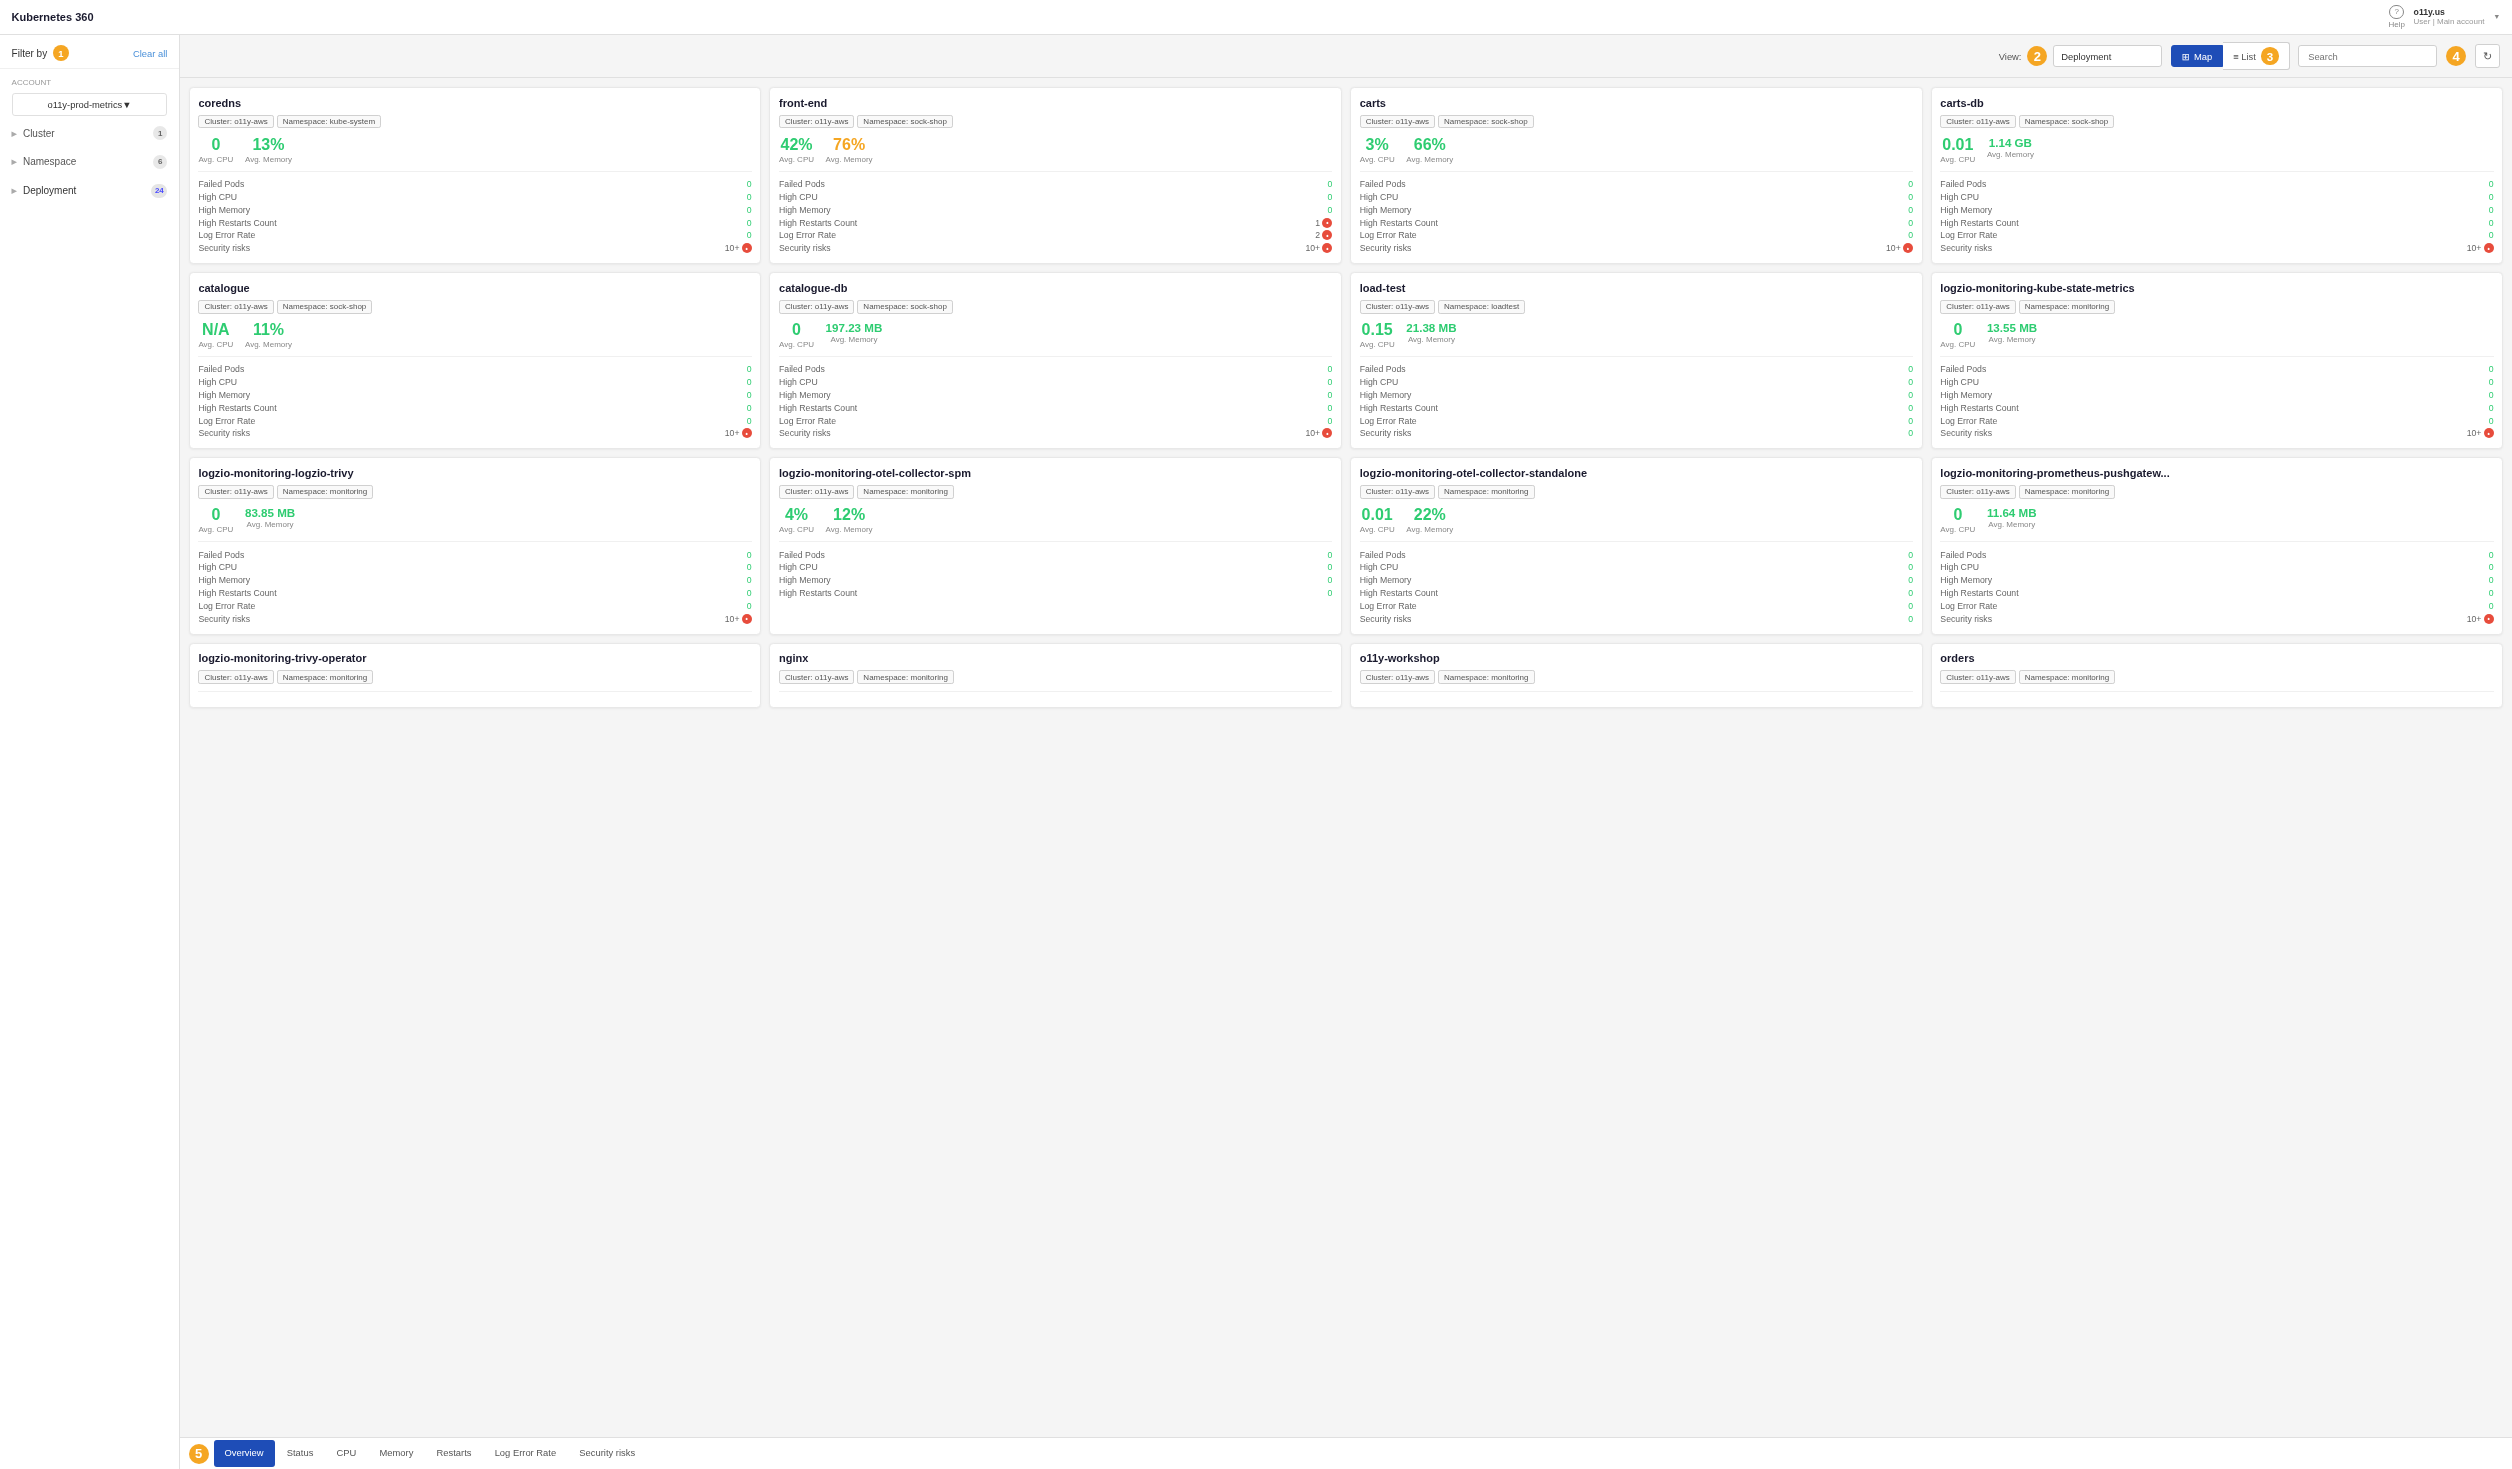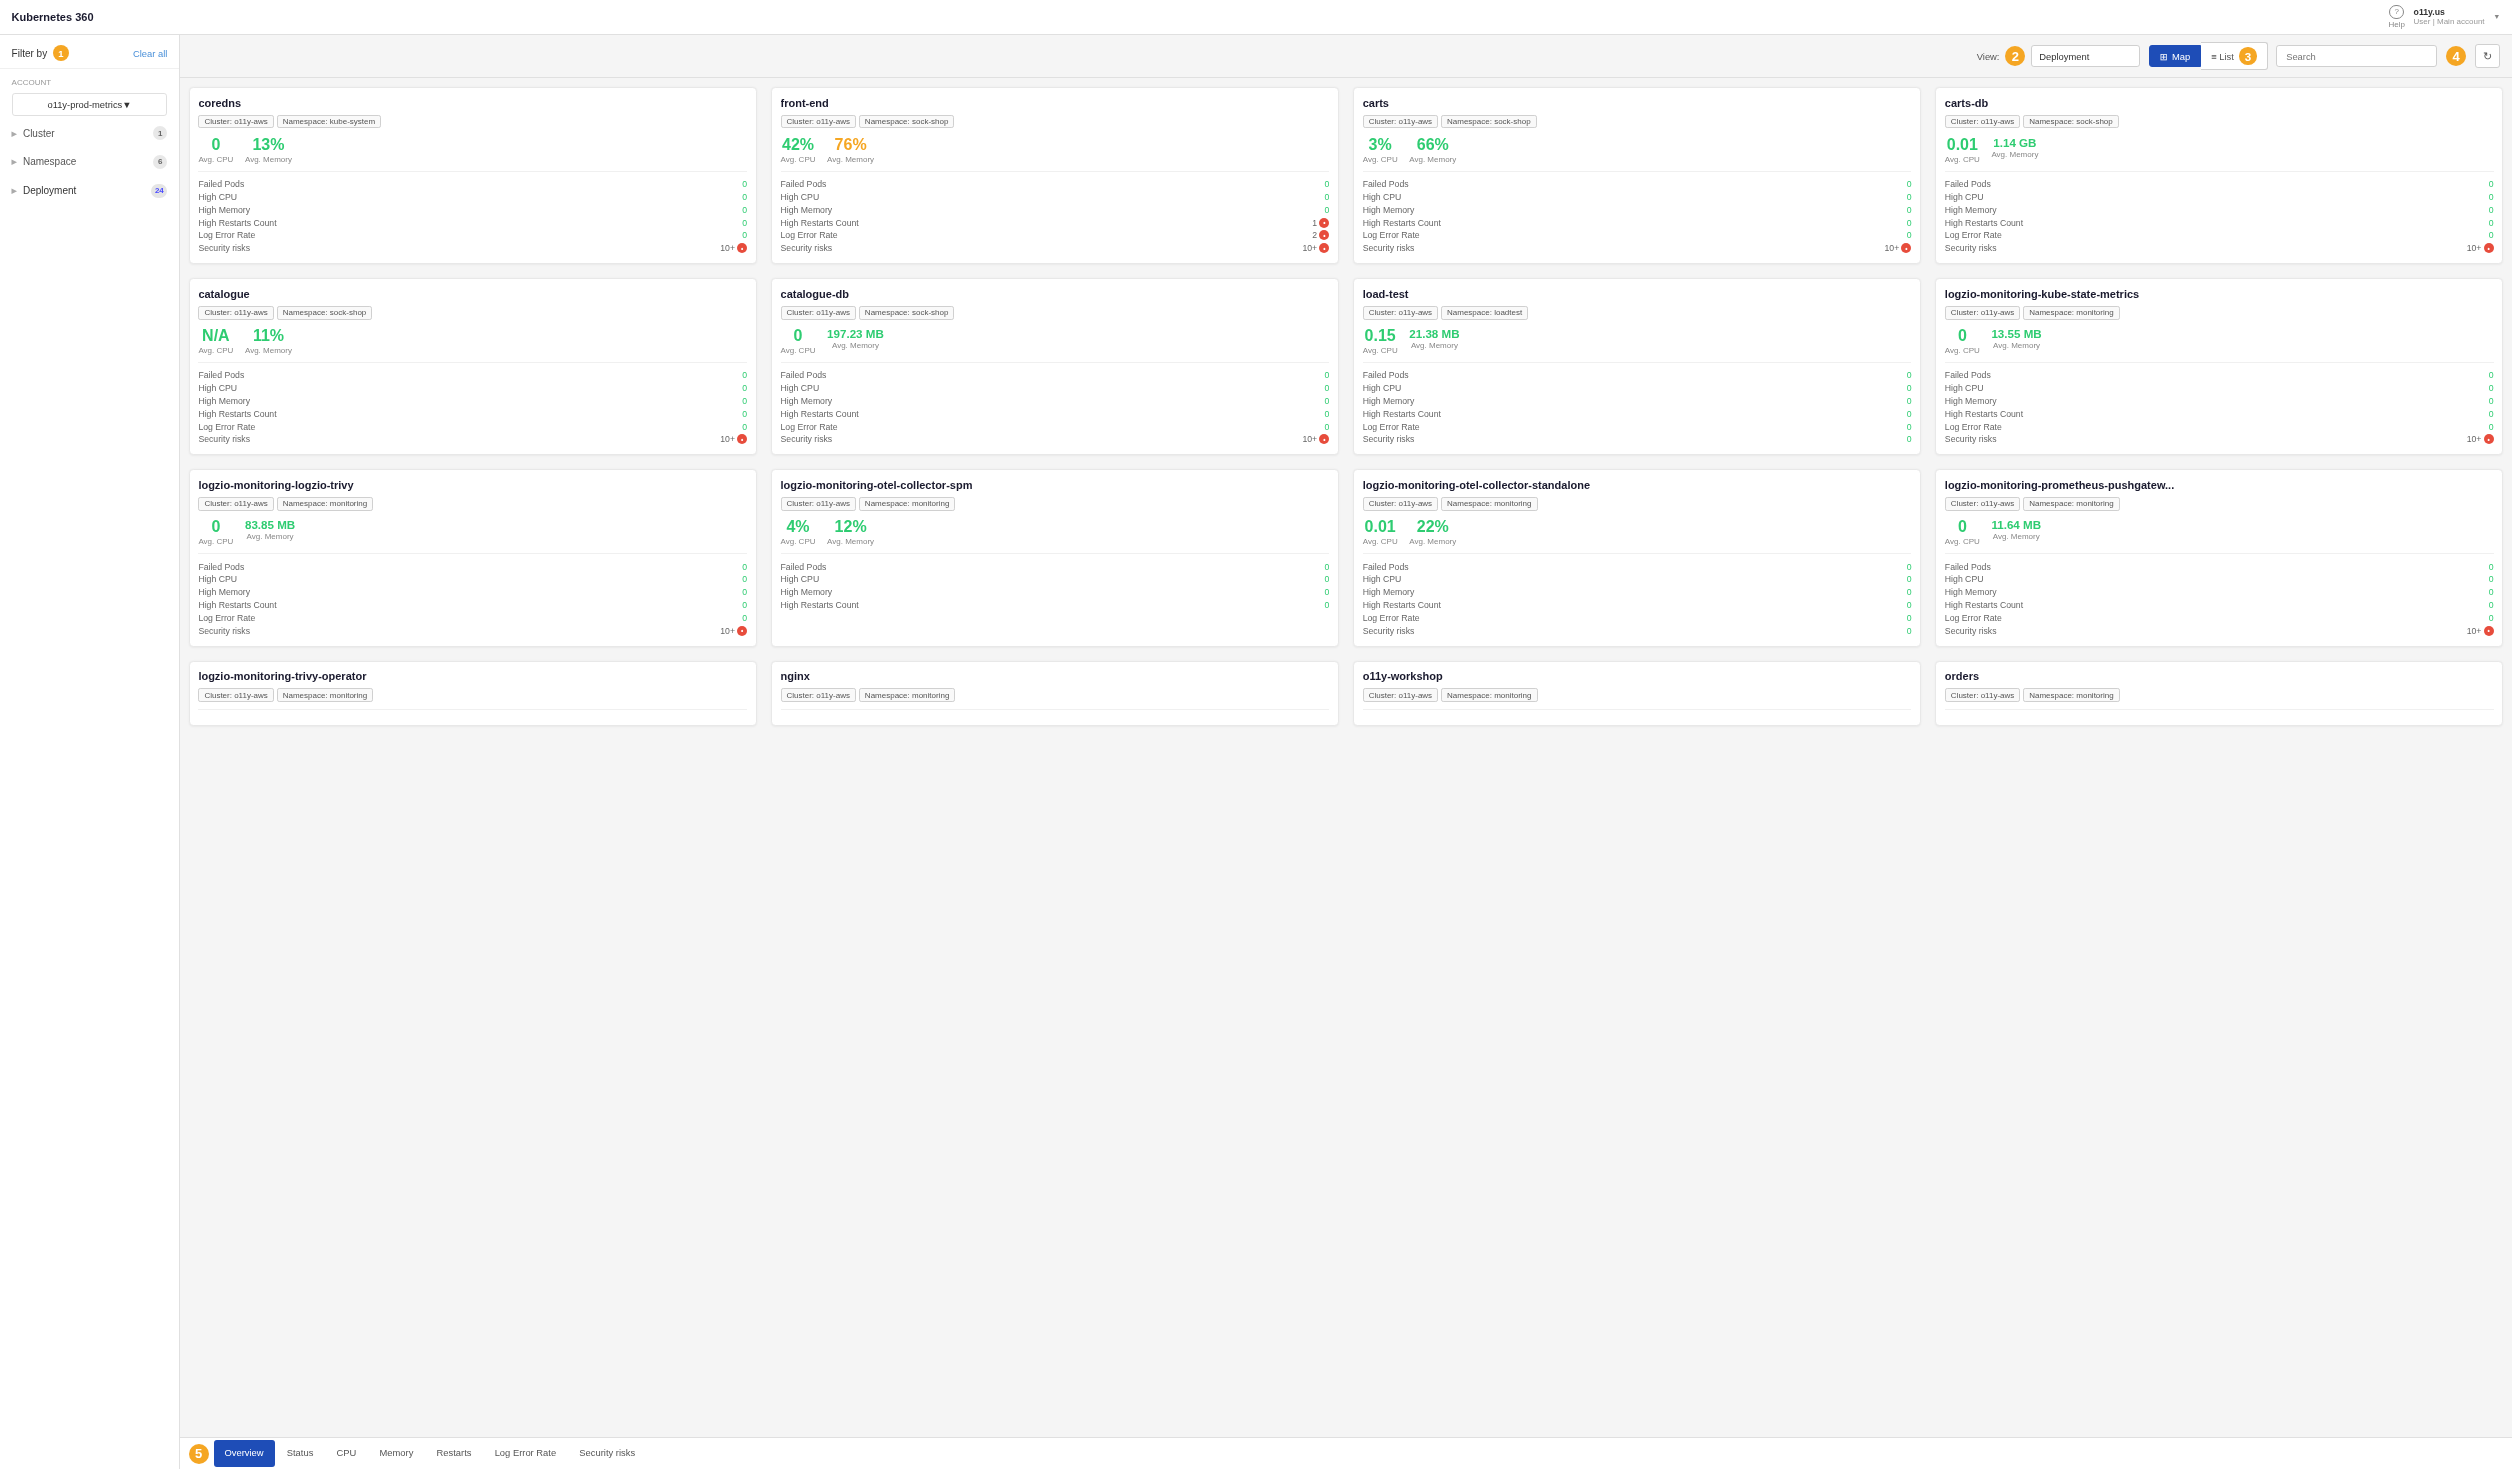--- a/index.html
+++ b/index.html
@@ -80,35 +80,35 @@
       background: #1e4db7; color: #fff; border: 0.7px solid #1e4db7;
       padding: 4.3px 10px; border-radius: 2.9px 0 0 2.9px; font-size: 9.4px; cursor: pointer;
       display: flex; align-items: center; gap: 4.3px;
     }
     .btn-list {
       background: #fff; color: #555; border: 0.7px solid #d0d0d0; border-left: none;
       padding: 4.3px 10px; border-radius: 0 2.9px 2.9px 0; font-size: 9.4px; cursor: pointer;
     }
     .search-box {
       border: 0.7px solid #d0d0d0; border-radius: 2.9px; padding: 4.3px 8.7px;
-      font-size: 9.4px; background: #fff; width: 161px; color: #333;
+      font-size: 9.4px; background: #fff; width: 139px; color: #333;
     }
     .refresh-btn {
       background: #fff; border: 0.7px solid #d0d0d0; border-radius: 2.9px;
       padding: 4.3px 7.2px; cursor: pointer; color: #555; font-size: 11px;
     }
 
     
     .content { flex: 1; overflow-y: auto; background: #f5f5f5; }
     .toolbar-content-wrap { display: flex; flex-direction: column; flex: 1; overflow: hidden; }
 
     
     .cards-grid {
       display: grid; grid-template-columns: repeat(4, 1fr);
-      gap: 14px; padding: 8.7px;
+      gap: 8px; padding: 8.7px;
     }
 
     .card {
       background: #fff; border-radius: 4.3px; border: 0.7px solid #e8e8e8;
       padding: 8.7px; box-shadow: 0 0.7px 2.2px rgba(0,0,0,0.05);
       min-width: 0;
     }
     .card-title { font-size: 11px; font-weight: 600; color: #1a1a2e; margin-bottom: 5.8px; white-space: nowrap; overflow: hidden; text-overflow: ellipsis; }
     .card-tags { display: flex; flex-wrap: wrap; gap: 2.9px; margin-bottom: 7.2px; }
     .card-tag {

